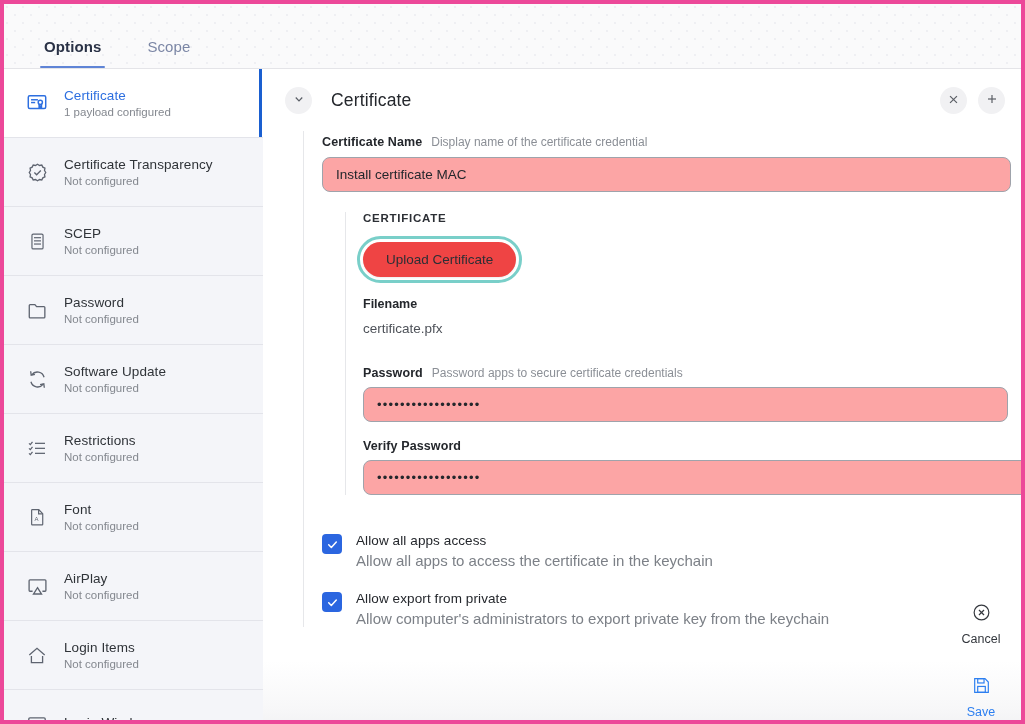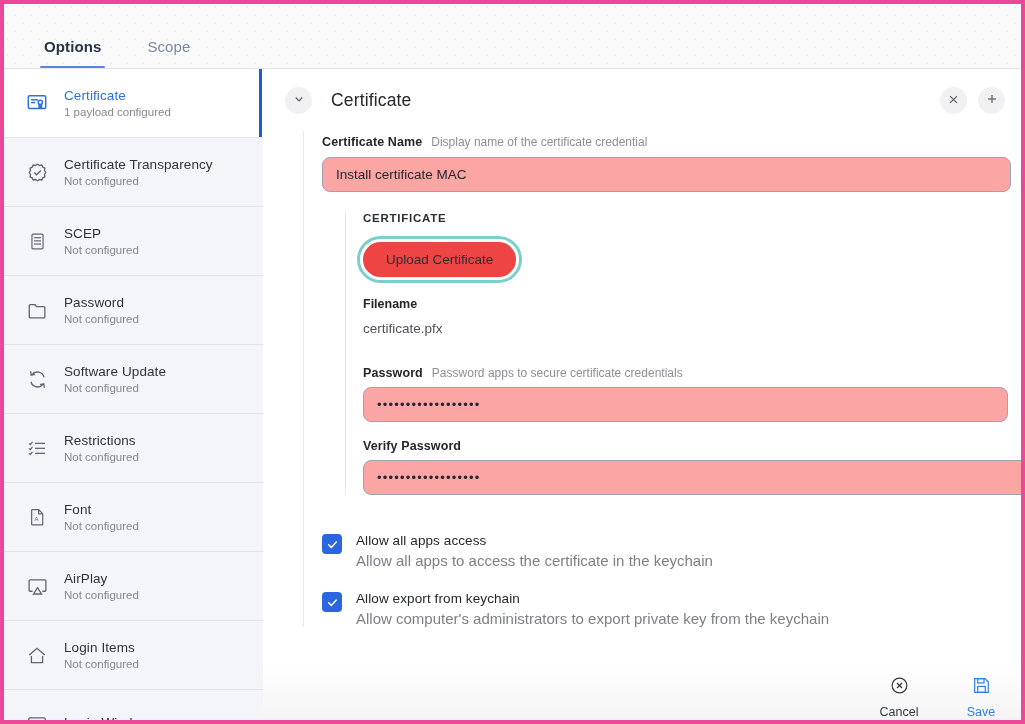--- a/index.html
+++ b/index.html
@@ -190,21 +190,21 @@
   .cb-sub { font-size: 15px; color: #7c8087; }
 
   
   .footer-fade {
     position: absolute; left: 0; right: 0; bottom: 0; height: 66px;
     background: linear-gradient(to bottom, rgba(255,255,255,0) 0%, rgba(247,247,248,0.95) 72%, #f2f2f4 100%);
     pointer-events: none;
   }
   .footer-actions {
     position: absolute; right: 20px; bottom: 8px;
-    display: flex; gap: 30px; align-items: center;
+    display: flex; gap: 30px; align-items: center; flex-direction: column;
   }
   .f-act {
     display: flex; flex-direction: column; align-items: center; gap: 6px;
     cursor: pointer; width: 52px;
   }
   .f-act .f-lbl { font-size: 12.5px; }
   .f-cancel { color: #34383e; }
   .f-save { color: #2d7ff0; }
 
   .vscroll {
@@ -456,21 +456,21 @@
 
       <div class="cb-row">
         <span class="cb">
           <span>
             <svg width="13" height="13" viewBox="0 0 24 24" fill="none" stroke="#ffffff" stroke-width="2.8" stroke-linecap="round" stroke-linejoin="round">
               <polyline points="5,12.6 9.8,17.4 19,7.4"></polyline>
             </svg>
           </span>
         </span>
         <span class="cb-txt">
-          <span class="cb-title">Allow export from keychain</span>
+          <span class="cb-title">Allow export from private</span>
           <span class="cb-sub">Allow computer's administrators to export private key from the keychain</span>
         </span>
       </div>
 
     </div>
 
     <div class="vscroll"></div>
 
     <div class="footer-fade"></div>
     <div class="footer-actions">

